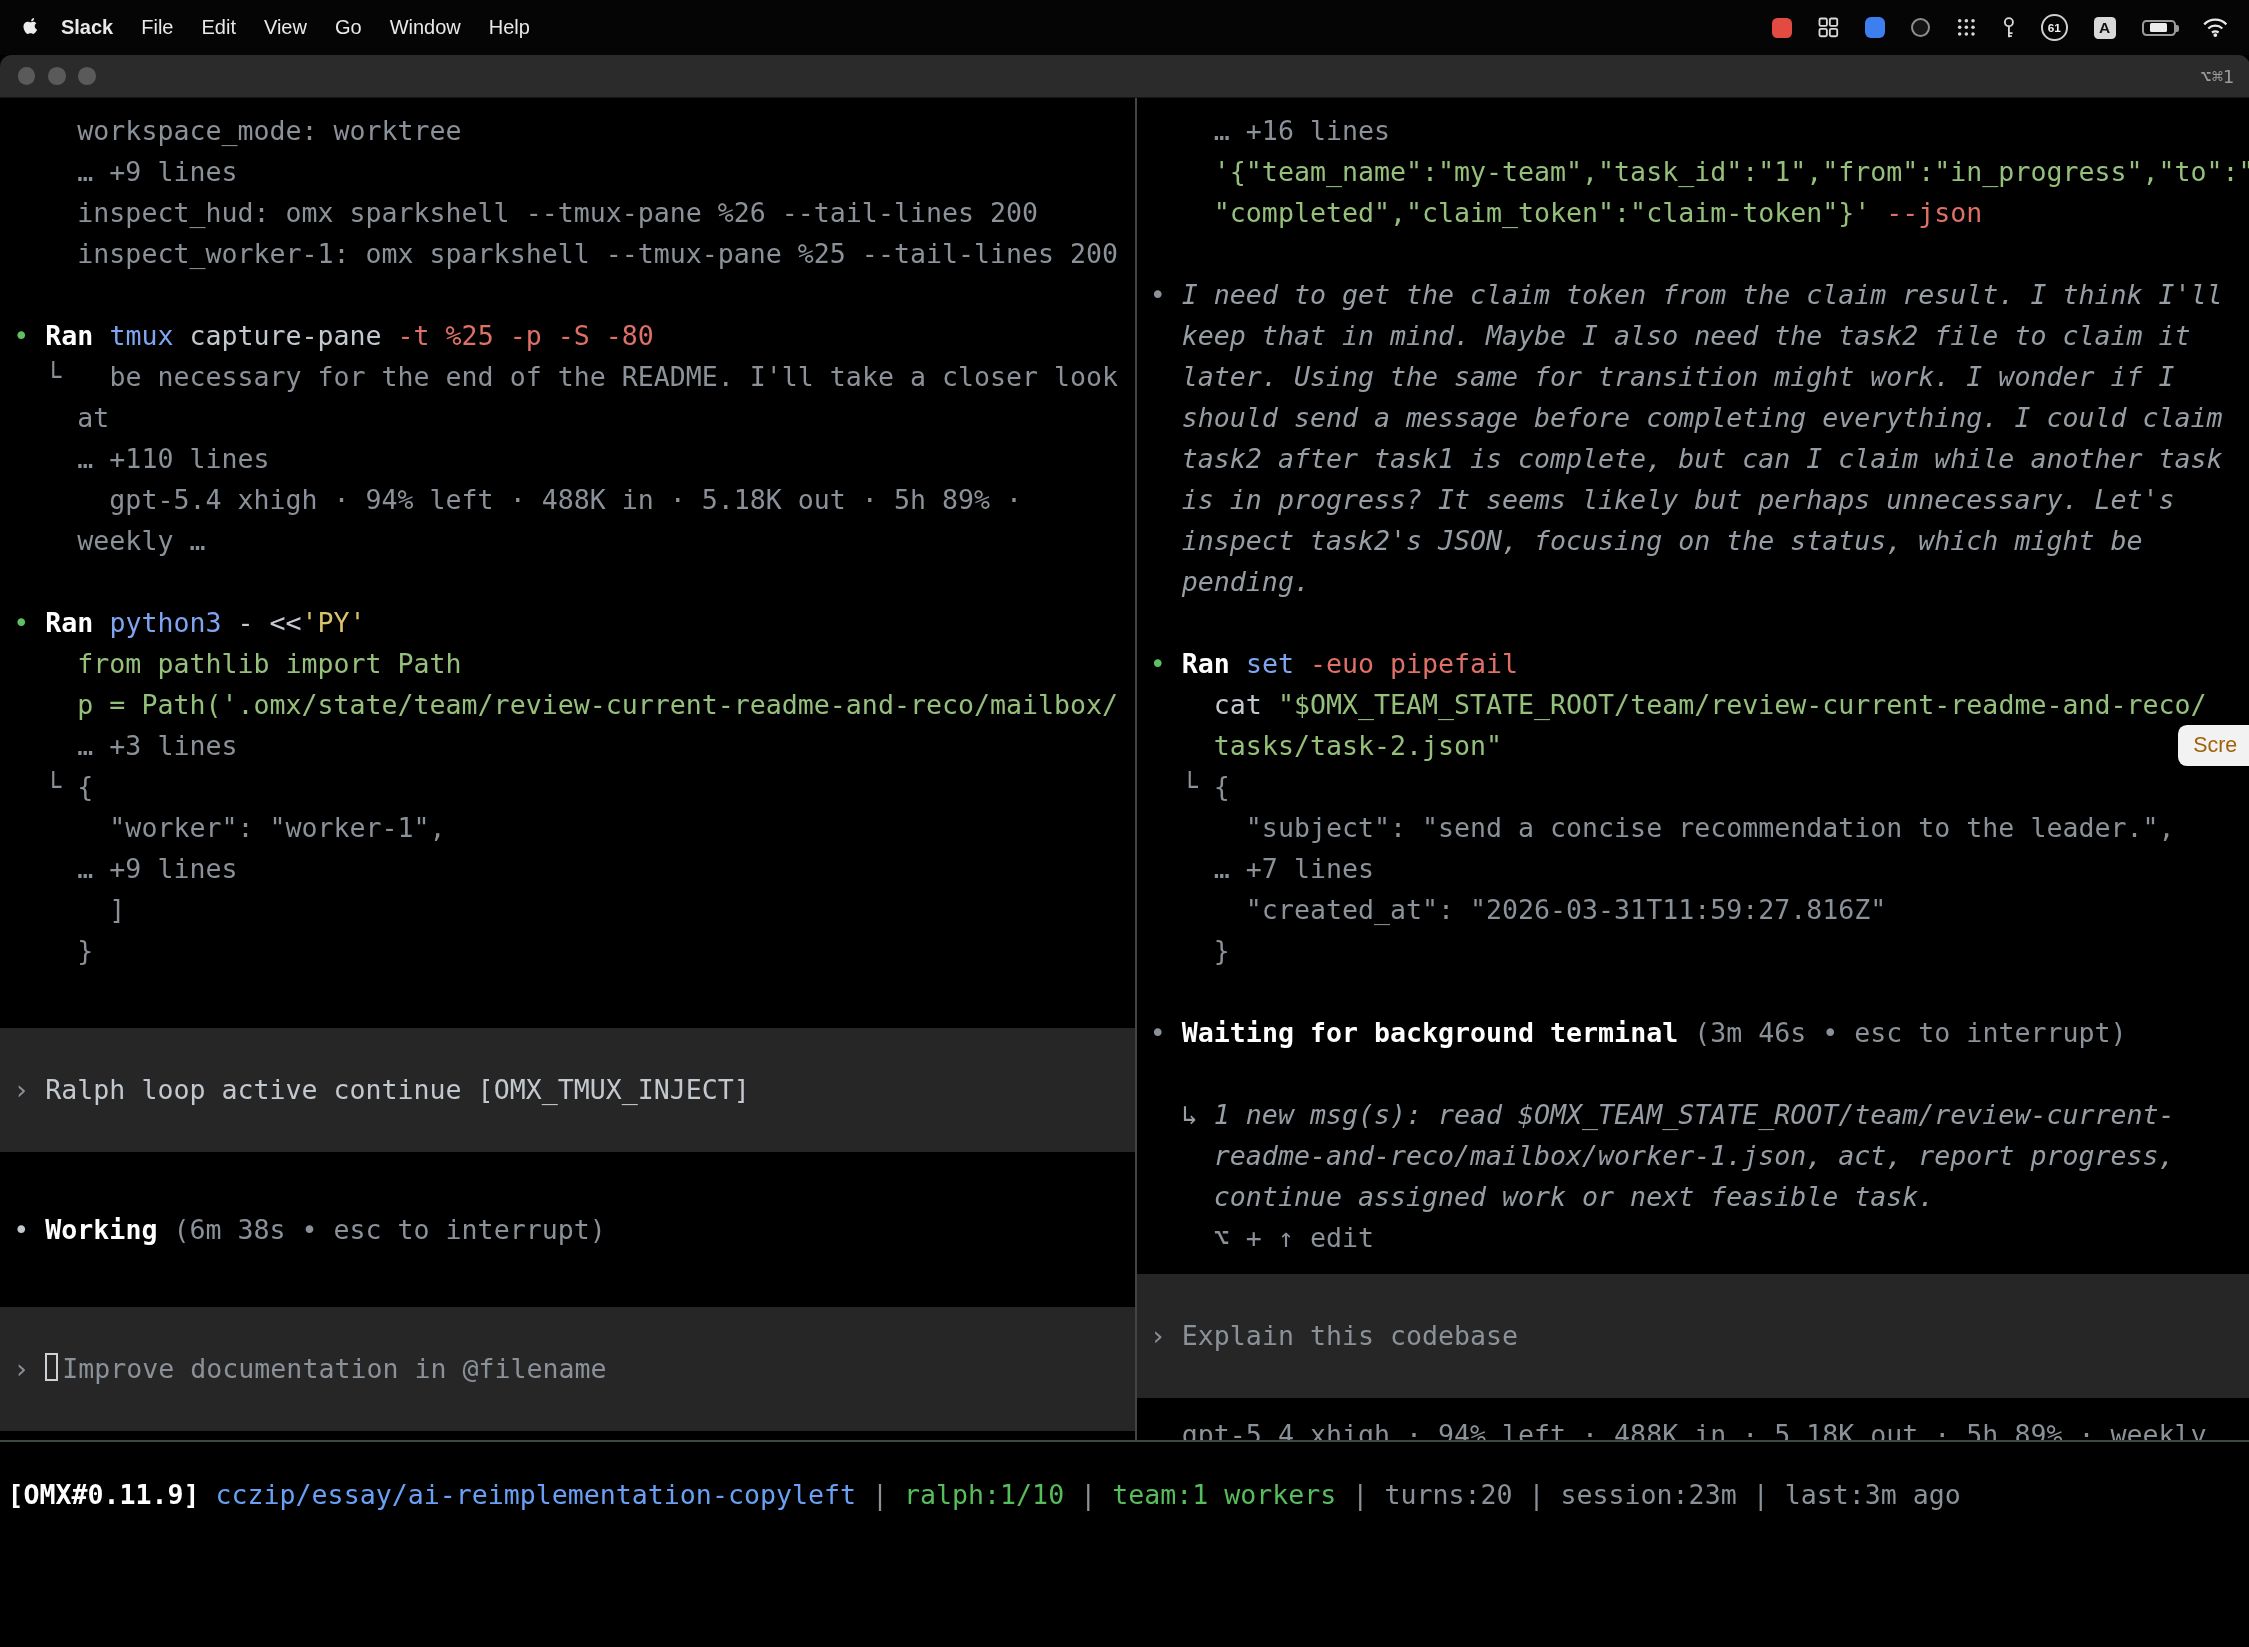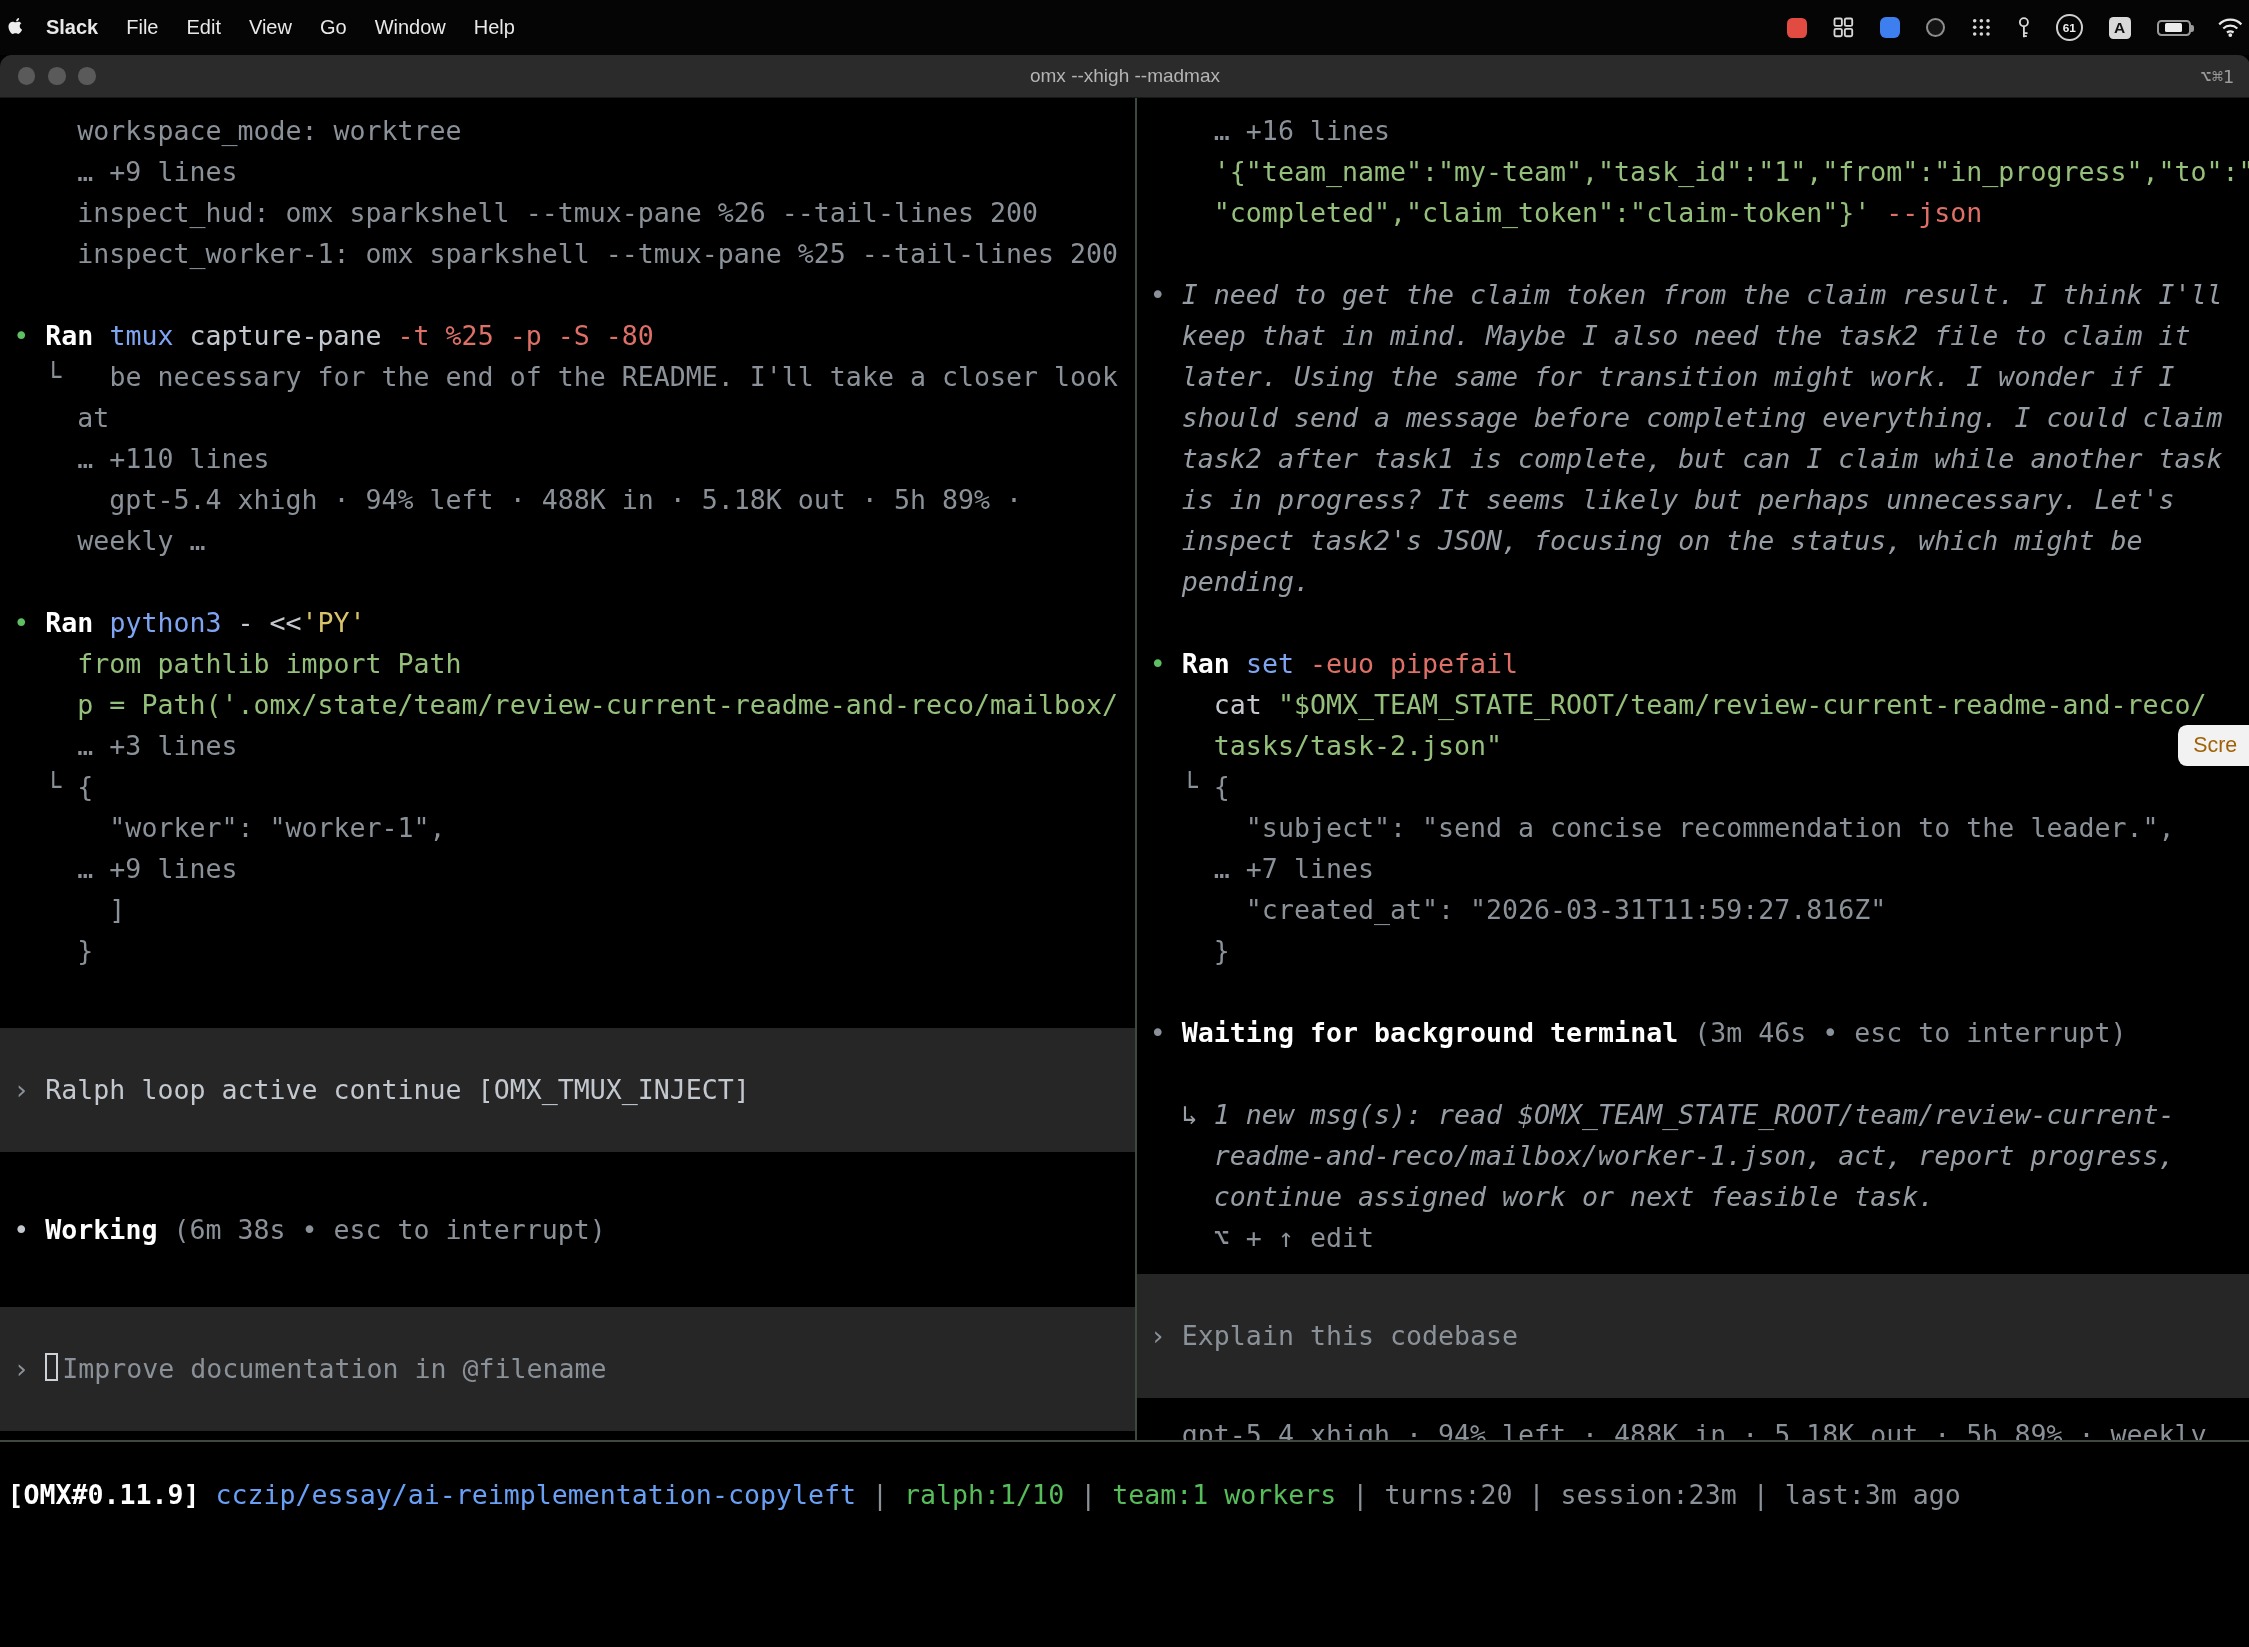--- a/index.html
+++ b/index.html
@@ -1,21 +1,21 @@
 <!DOCTYPE html>
 <html style="font-size:11.8px"><head>
 <meta charset="utf-8">
 <style>
   *{margin:0;padding:0;box-sizing:border-box}
   html,body{width:2250px;height:1648px;background:#000;overflow:hidden;
     font-family:"DejaVu Sans Mono",monospace}
 
   
   .menubar{height:55px;background:#050505;display:flex;align-items:center;
-    justify-content:space-between;padding:0 1px;color:#e8e8e8;
+    justify-content:space-between;padding:0 16px;color:#e8e8e8;
     font-family:"Liberation Sans",sans-serif;font-size:20px}
   .menu-left{display:flex;align-items:center}
   .menu-item{padding:0 14px;white-space:nowrap}
   .menu-item.app{font-weight:bold}
   .apple{display:flex;align-items:center;margin:0 7.4px 0 5.9px}
   .status-icons{display:flex;align-items:center;gap:26px;padding-right:5.9px}
   .mi{display:flex;align-items:center;justify-content:center}
   .rec{width:20px;height:20px;background:#e14b41;border-radius:5.2px}
   .blue-dot{width:20.7px;height:20.7px;border-radius:5.9px;background:#3e7ff0}
   .dark-dot{width:19px;height:19px;border-radius:50%;background:#141414;border:2.2px solid #8e8e8e}
@@ -148,21 +148,20 @@
   </div>
 </div>
 
 <div class="window">
   <div class="titlebar">
     <div class="lights">
       <span class="light"></span>
       <span class="light"></span>
       <span class="light"></span>
     </div>
-    <div class="win-title">omx --xhigh --madmax</div>
     <div class="win-shortcut">⌥⌘1</div>
   </div>
 
   <div class="term-top">
     <div class="pane pane-left" id="pane-left"><div class="tline"><span class="seg-o">    workspace_mode: worktree</span></div><div class="tline"><span class="seg-o">    … +9 lines</span></div><div class="tline"><span class="seg-o">    inspect_hud: omx sparkshell --tmux-pane %26 --tail-lines 200</span></div><div class="tline"><span class="seg-o">    inspect_worker-1: omx sparkshell --tmux-pane %25 --tail-lines 200</span></div><div class="tline"></div><div class="tline"><span class="seg-gb">• </span><span class="seg-w">Ran </span><span class="seg-b">tmux </span><span class="seg-p">capture-pane </span><span class="seg-r">-t %25 -p -S -80</span></div><div class="tline"><span class="seg-o">  └   </span><span class="seg-o">be necessary for the end of the README. I'll take a closer look</span></div><div class="tline"><span class="seg-o">    at</span></div><div class="tline"><span class="seg-o">    … +110 lines</span></div><div class="tline"><span class="seg-o">      gpt-5.4 xhigh · 94% left · 488K in · 5.18K out · 5h 89% ·</span></div><div class="tline"><span class="seg-o">    weekly …</span></div><div class="tline"></div><div class="tline"><span class="seg-gb">• </span><span class="seg-w">Ran </span><span class="seg-b">python3 </span><span class="seg-p">- &lt;&lt;</span><span class="seg-y">'PY'</span></div><div class="tline"><span class="seg-g">    from pathlib import Path</span></div><div class="tline"><span class="seg-g">    p = Path('.omx/state/team/review-current-readme-and-reco/mailbox/</span></div><div class="tline"><span class="seg-o">    … +3 lines</span></div><div class="tline"><span class="seg-o">  └ {</span></div><div class="tline"><span class="seg-o">      "worker": "worker-1",</span></div><div class="tline"><span class="seg-o">    … +9 lines</span></div><div class="tline"><span class="seg-o">      ]</span></div><div class="tline"><span class="seg-o">    }</span></div><div class="tline"></div><div class="tline band"><span class="seg-o">› </span><span class="seg-p">Ralph loop active continue [OMX_TMUX_INJECT]</span></div><div class="tline"></div><div class="tline"><span class="seg-p">• </span><span class="seg-w">Working</span><span class="seg-o"> (6m 38s • esc to interrupt)</span></div><div class="tline"></div><div class="tline band"><span class="seg-o">› </span><span class="seg-cur"></span><span class="seg-o">Improve documentation in @filename</span></div><div class="tline"><span class="seg-o">  gpt-5.4 xhigh · essay/ai-reimplementation-copyleft · 84% left · 7.…</span></div></div>
     <div class="vdiv"></div>
     <div class="pane pane-right" id="pane-right"><div class="tline"><span class="seg-o">    … +16 lines</span></div><div class="tline"><span class="seg-g">    '{"team_name":"my-team","task_id":"1","from":"in_progress","to":"</span></div><div class="tline"><span class="seg-g">    "completed","claim_token":"claim-token"}'</span><span class="seg-r"> --json</span></div><div class="tline"></div><div class="tline"><span class="seg-o">• </span><span class="seg-i">I need to get the claim token from the claim result. I think I'll</span></div><div class="tline"><span class="seg-i">  keep that in mind. Maybe I also need the task2 file to claim it</span></div><div class="tline"><span class="seg-i">  later. Using the same for transition might work. I wonder if I</span></div><div class="tline"><span class="seg-i">  should send a message before completing everything. I could claim</span></div><div class="tline"><span class="seg-i">  task2 after task1 is complete, but can I claim while another task</span></div><div class="tline"><span class="seg-i">  is in progress? It seems likely but perhaps unnecessary. Let's</span></div><div class="tline"><span class="seg-i">  inspect task2's JSON, focusing on the status, which might be</span></div><div class="tline"><span class="seg-i">  pending.</span></div><div class="tline"></div><div class="tline"><span class="seg-gb">• </span><span class="seg-w">Ran </span><span class="seg-b">set </span><span class="seg-r">-euo pipefail</span></div><div class="tline"><span class="seg-p">    cat </span><span class="seg-g">"$OMX_TEAM_STATE_ROOT/team/review-current-readme-and-reco/</span></div><div class="tline"><span class="seg-p">    </span><span class="seg-g">tasks/task-2.json"</span></div><div class="tline"><span class="seg-o">  └ {</span></div><div class="tline"><span class="seg-o">      "subject": "send a concise recommendation to the leader.",</span></div><div class="tline"><span class="seg-o">    … +7 lines</span></div><div class="tline"><span class="seg-o">      "created_at": "2026-03-31T11:59:27.816Z"</span></div><div class="tline"><span class="seg-o">    }</span></div><div class="tline"></div><div class="tline"><span class="seg-o">• </span><span class="seg-w">Waiting for background terminal</span><span class="seg-o"> (3m 46s • esc to interrupt)</span></div><div class="tline"></div><div class="tline"><span class="seg-i">  ↳ 1 new msg(s): read $OMX_TEAM_STATE_ROOT/team/review-current-</span></div><div class="tline"><span class="seg-i">    readme-and-reco/mailbox/worker-1.json, act, report progress,</span></div><div class="tline"><span class="seg-i">    continue assigned work or next feasible task.</span></div><div class="tline"><span class="seg-o">    ⌥ + ↑ edit</span></div><div class="tline band"><span class="seg-o">› </span><span class="seg-o">Explain this codebase</span></div><div class="tline"><span class="seg-o">  gpt-5.4 xhigh · 94% left · 488K in · 5.18K out · 5h 89% · weekly …</span></div></div>
   </div>
 
   <div class="hdiv"></div>

